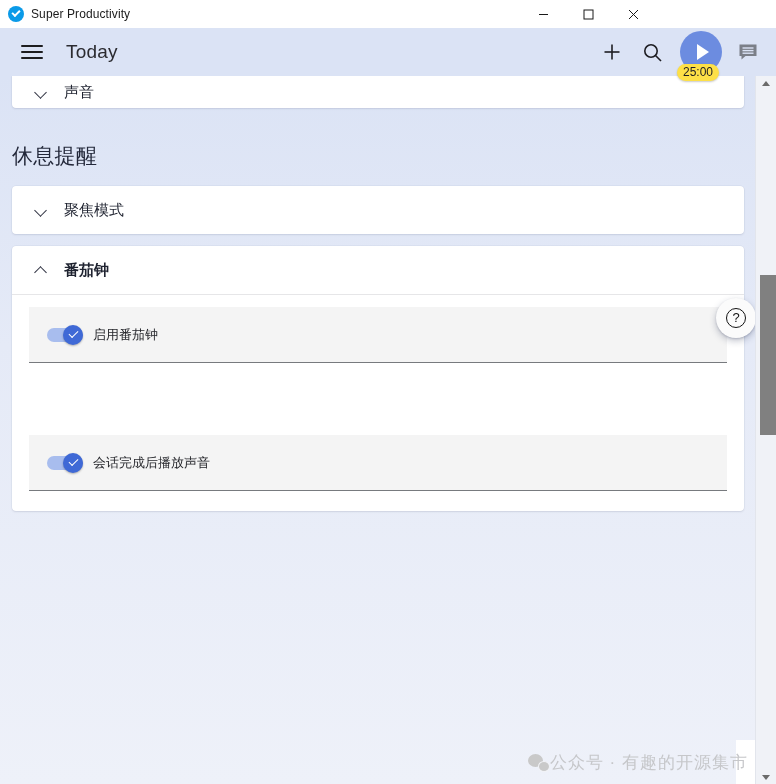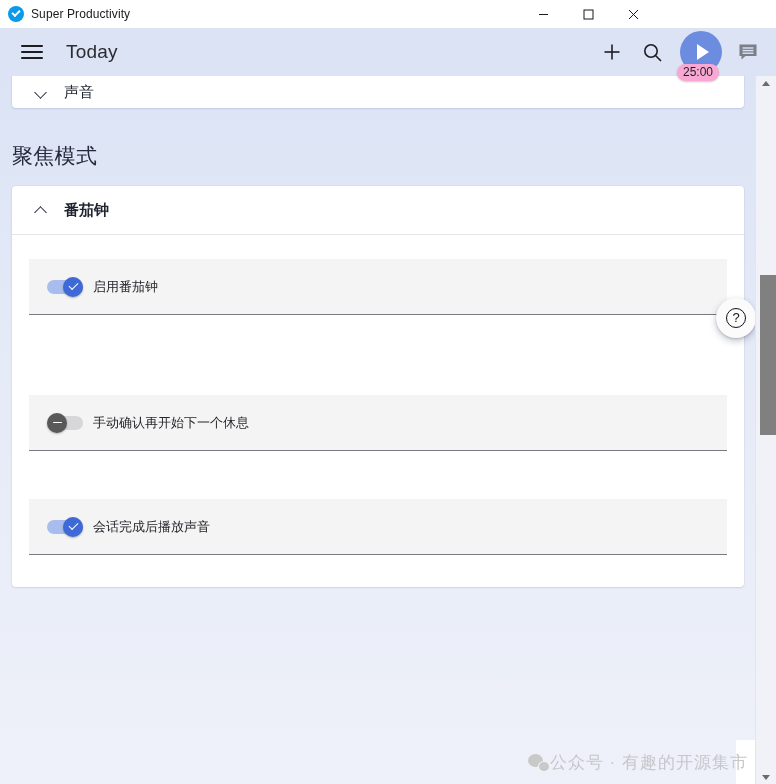--- a/index.html
+++ b/index.html
@@ -138,21 +138,21 @@
     width: 0; height: 0;
     border-left: 12px solid #ffffff;
     border-top: 8px solid transparent;
     border-bottom: 8px solid transparent;
     margin-left: 4px;
   }
   .timer-badge {
     position: absolute;
     left: 1px; bottom: -5px;
     padding: 1px 6px 2px 6px;
-    background: #f9a8d4;
+    background: #fde047;
     border-radius: 10px;
     font-size: 12px;
     color: #1e1e22;
     font-weight: 400;
     line-height: 14px;
     box-shadow: 0 1px 2px rgba(0,0,0,.22);
     white-space: nowrap;
   }
 
   
@@ -228,21 +228,21 @@
     background: #e6e6e8;
     margin: 0;
   }
 
   .card-body { padding: 8px 0 0 0; }
 
   
   .row {
     background: #f4f4f4;
     height: 56px;
-    margin: 16px 17px;
+    margin: 4px 17px;
     display: flex;
     align-items: center;
     padding-left: 18px;
     border-bottom: 1px solid #777a7e;
   }
   .row-gap { height: 16px; background: #ffffff; margin: 0 17px; }
 
   .toggle {
     width: 36px; height: 20px;
     position: relative;
@@ -473,48 +473,47 @@
   <div class="page">
     <div class="content">
 
       <div class="card top-clipped">
         <div class="card-header" style="height:32px;">
           <div class="chev"></div>
           <div class="card-title">声音</div>
         </div>
       </div>
 
-      <div class="section-title">聚焦模式</div>
-
+      <div class="section-title">休息提醒</div>
+
+      <div class="card">
+        <div class="card-header">
+          <div class="chev"></div>
+          <div class="card-title">聚焦模式</div>
+        </div>
+      </div>
 
 
       <div class="card">
         <div class="card-header">
           <div class="chev up"></div>
           <div class="card-title bold">番茄钟</div>
         </div>
         <div class="card-divider"></div>
         <div class="card-body" id="pomodoro-rows">
             <div class="row">
               <div class="toggle on">
                 <div class="track"></div>
                 <div class="thumb"></div>
               </div>
               <div class="row-label">启用番茄钟</div>
             </div>
             <div class="row-gap"></div>
             <div class="row-gap"></div>
             <div class="row-gap"></div>
-            <div class="row">
-              <div class="toggle off">
-                <div class="track"></div>
-                <div class="thumb"></div>
-              </div>
-              <div class="row-label">手动确认再开始下一个休息</div>
-            </div>
             <div class="row-gap"></div>
             <div class="row">
               <div class="toggle on">
                 <div class="track"></div>
                 <div class="thumb"></div>
               </div>
               <div class="row-label">会话完成后播放声音</div>
             </div>
             <div class="row-gap"></div>
           </div>

